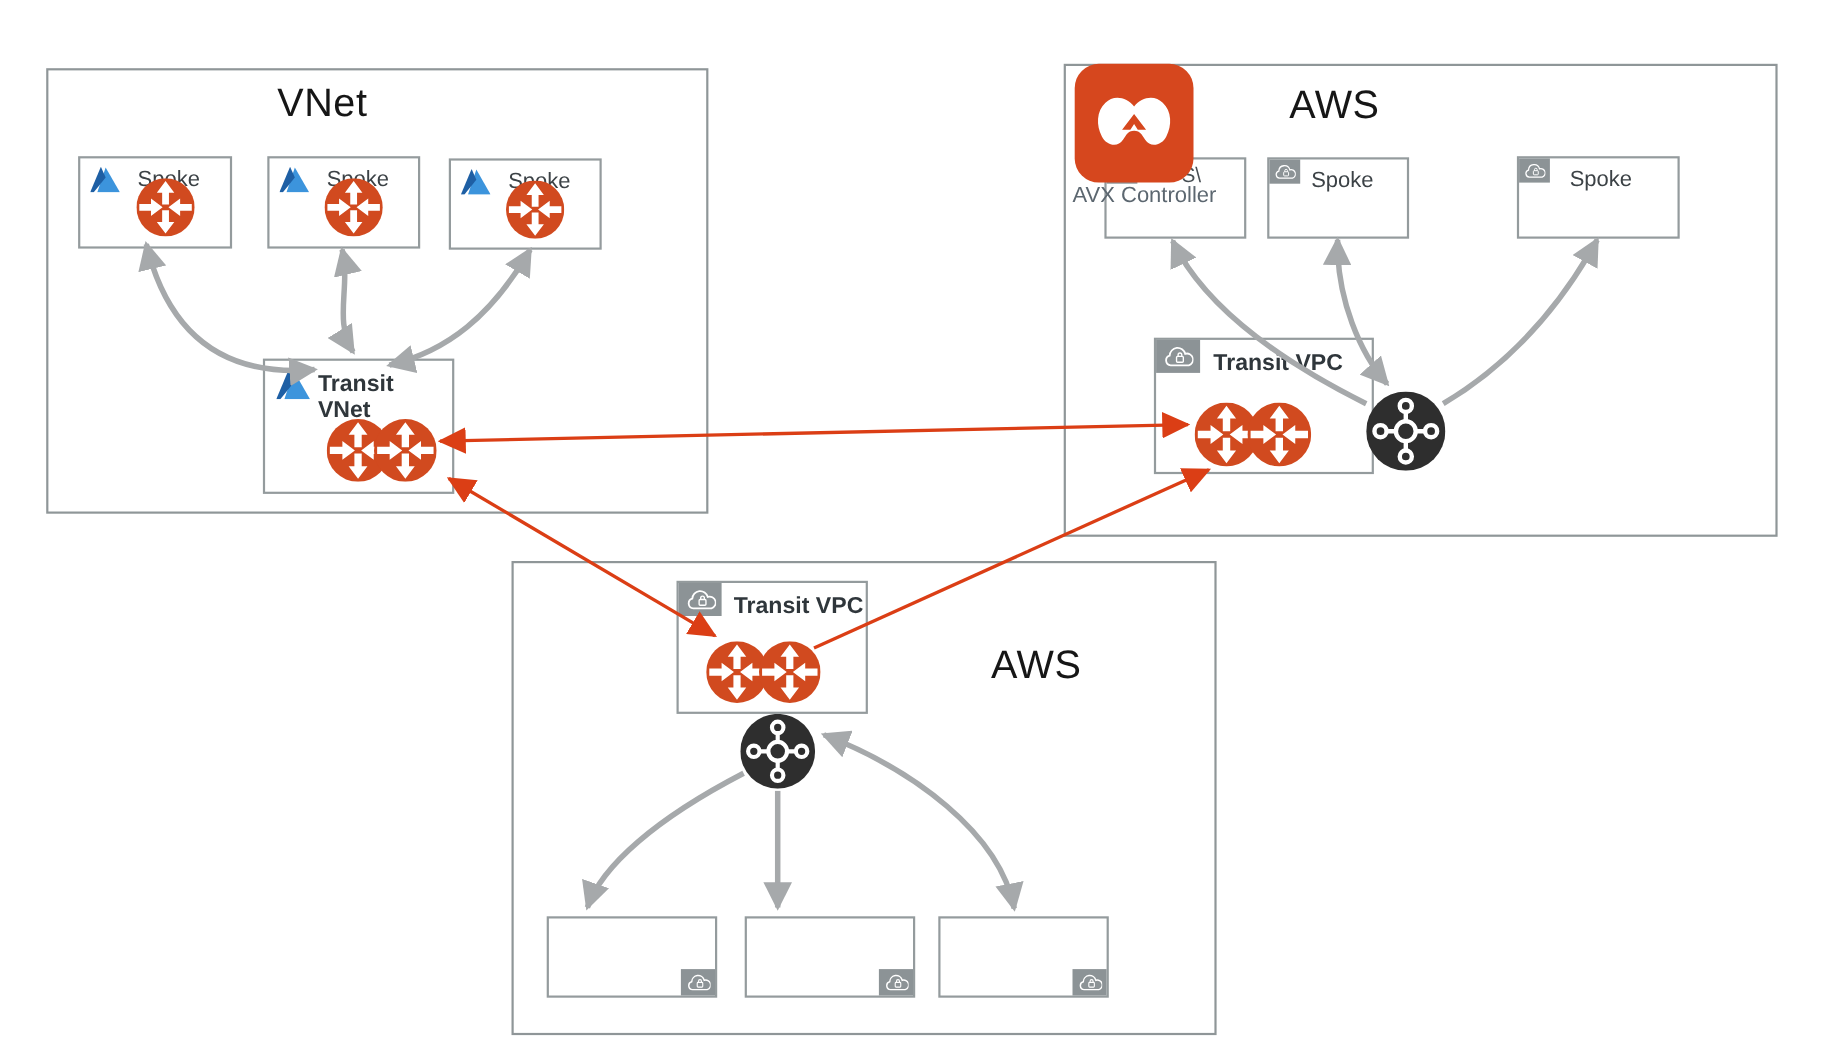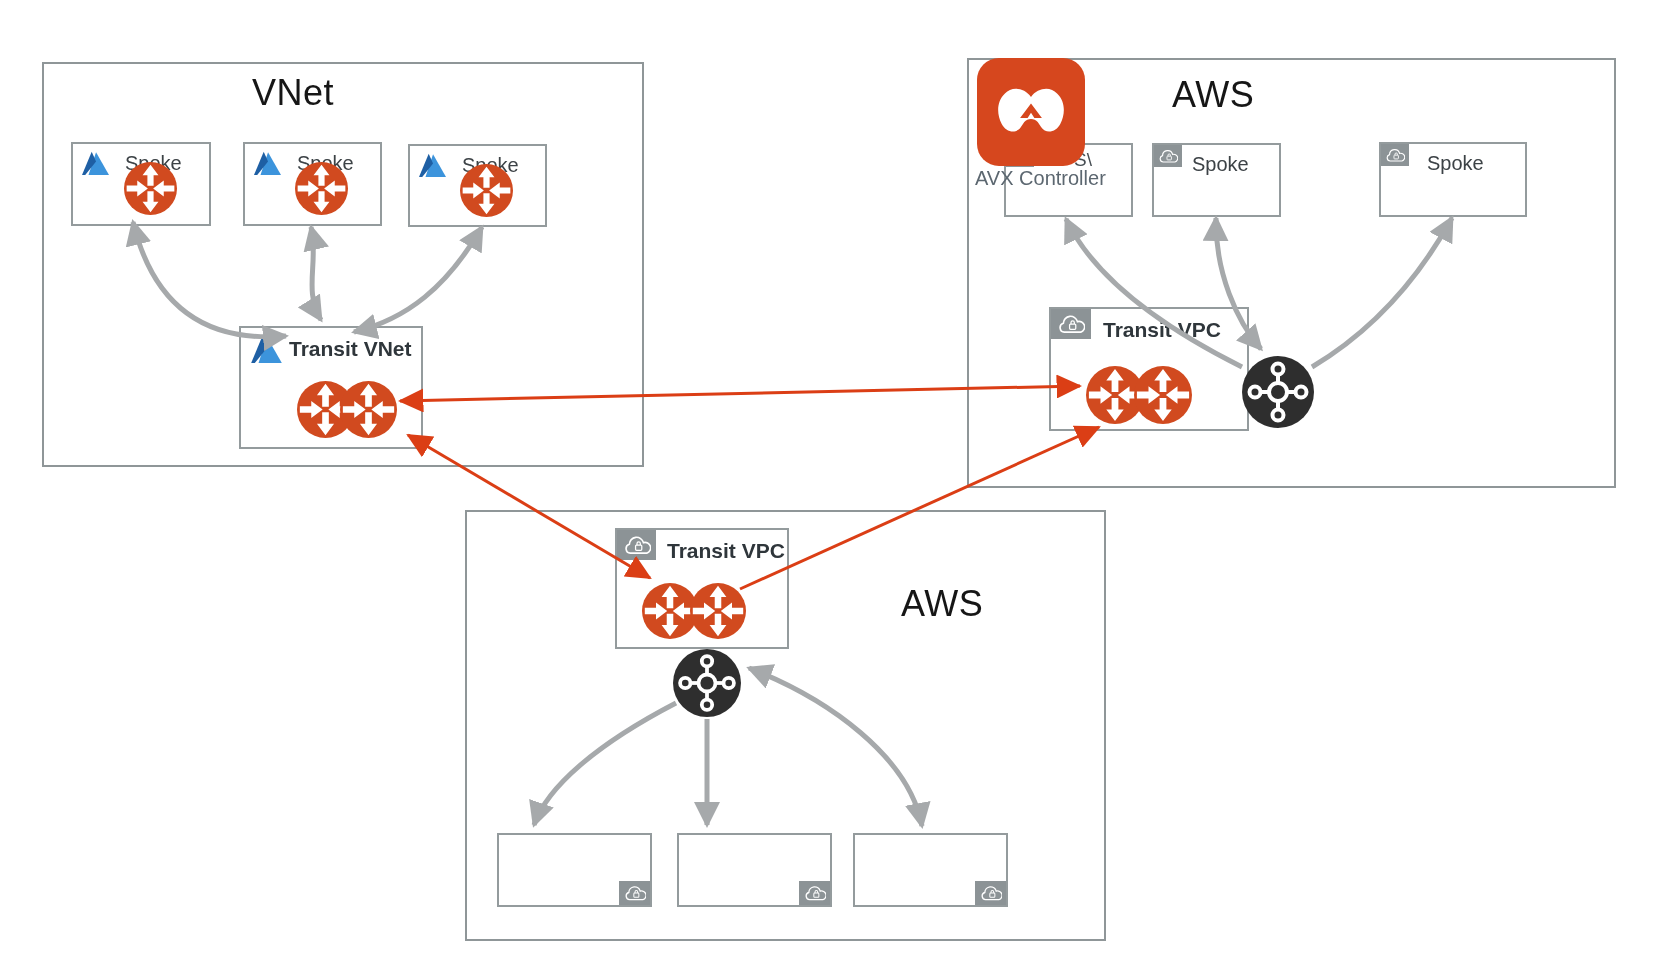--- a/index.html
+++ b/index.html
@@ -105,21 +105,21 @@
       <svg width="27" height="24" viewBox="0 0 100 88">
           <use href="#azureLogo"></use>
         </svg></span>
     <span class="node-label" style="left:52px;top:8px;">Spoke</span>
     <span class="router" style="left:50px;top:18px;">
       <svg width="53" height="53" viewBox="0 0 60 60">
           <use href="#routerIcon"></use>
         </svg></span>
   </div>
 
-  <div class="node-box" style="left:239px;top:326px;width:170px;height:119px;padding-left:10px;">
+  <div class="node-box" style="left:239px;top:326px;width:170px;height:119px;">
     <span class="azure-logo" style="left:10px;top:8px;">
       <svg width="31" height="27" viewBox="0 0 100 88">
           <use href="#azureLogo"></use>
         </svg></span>
     <span class="transit-label" style="left:48px;top:9px;">Transit VNet</span>
     <span class="router" style="left:56px;top:53px;">
       <svg width="57" height="57" viewBox="0 0 60 60">
           <use href="#routerIcon"></use>
         </svg></span>
     <span class="router" style="left:99px;top:53px;">

